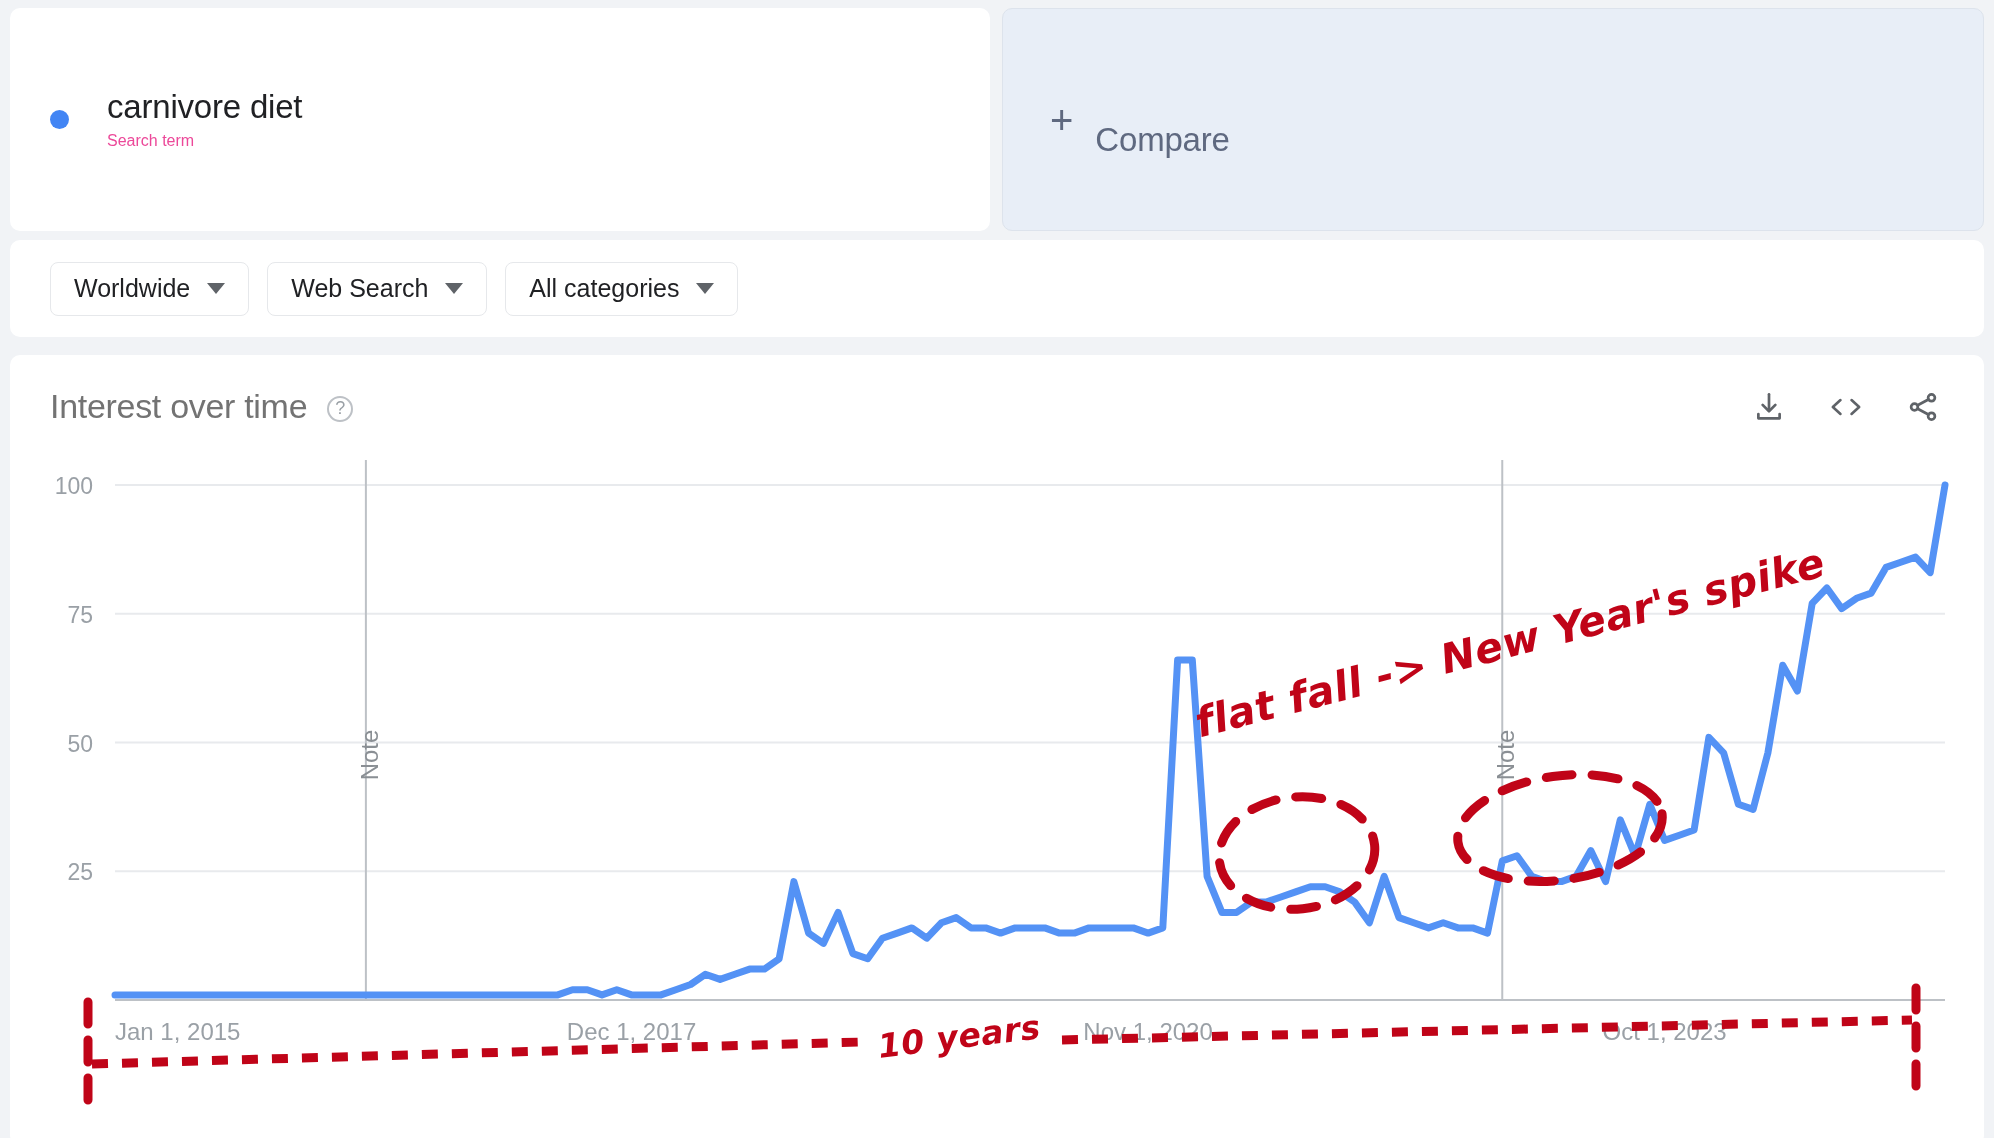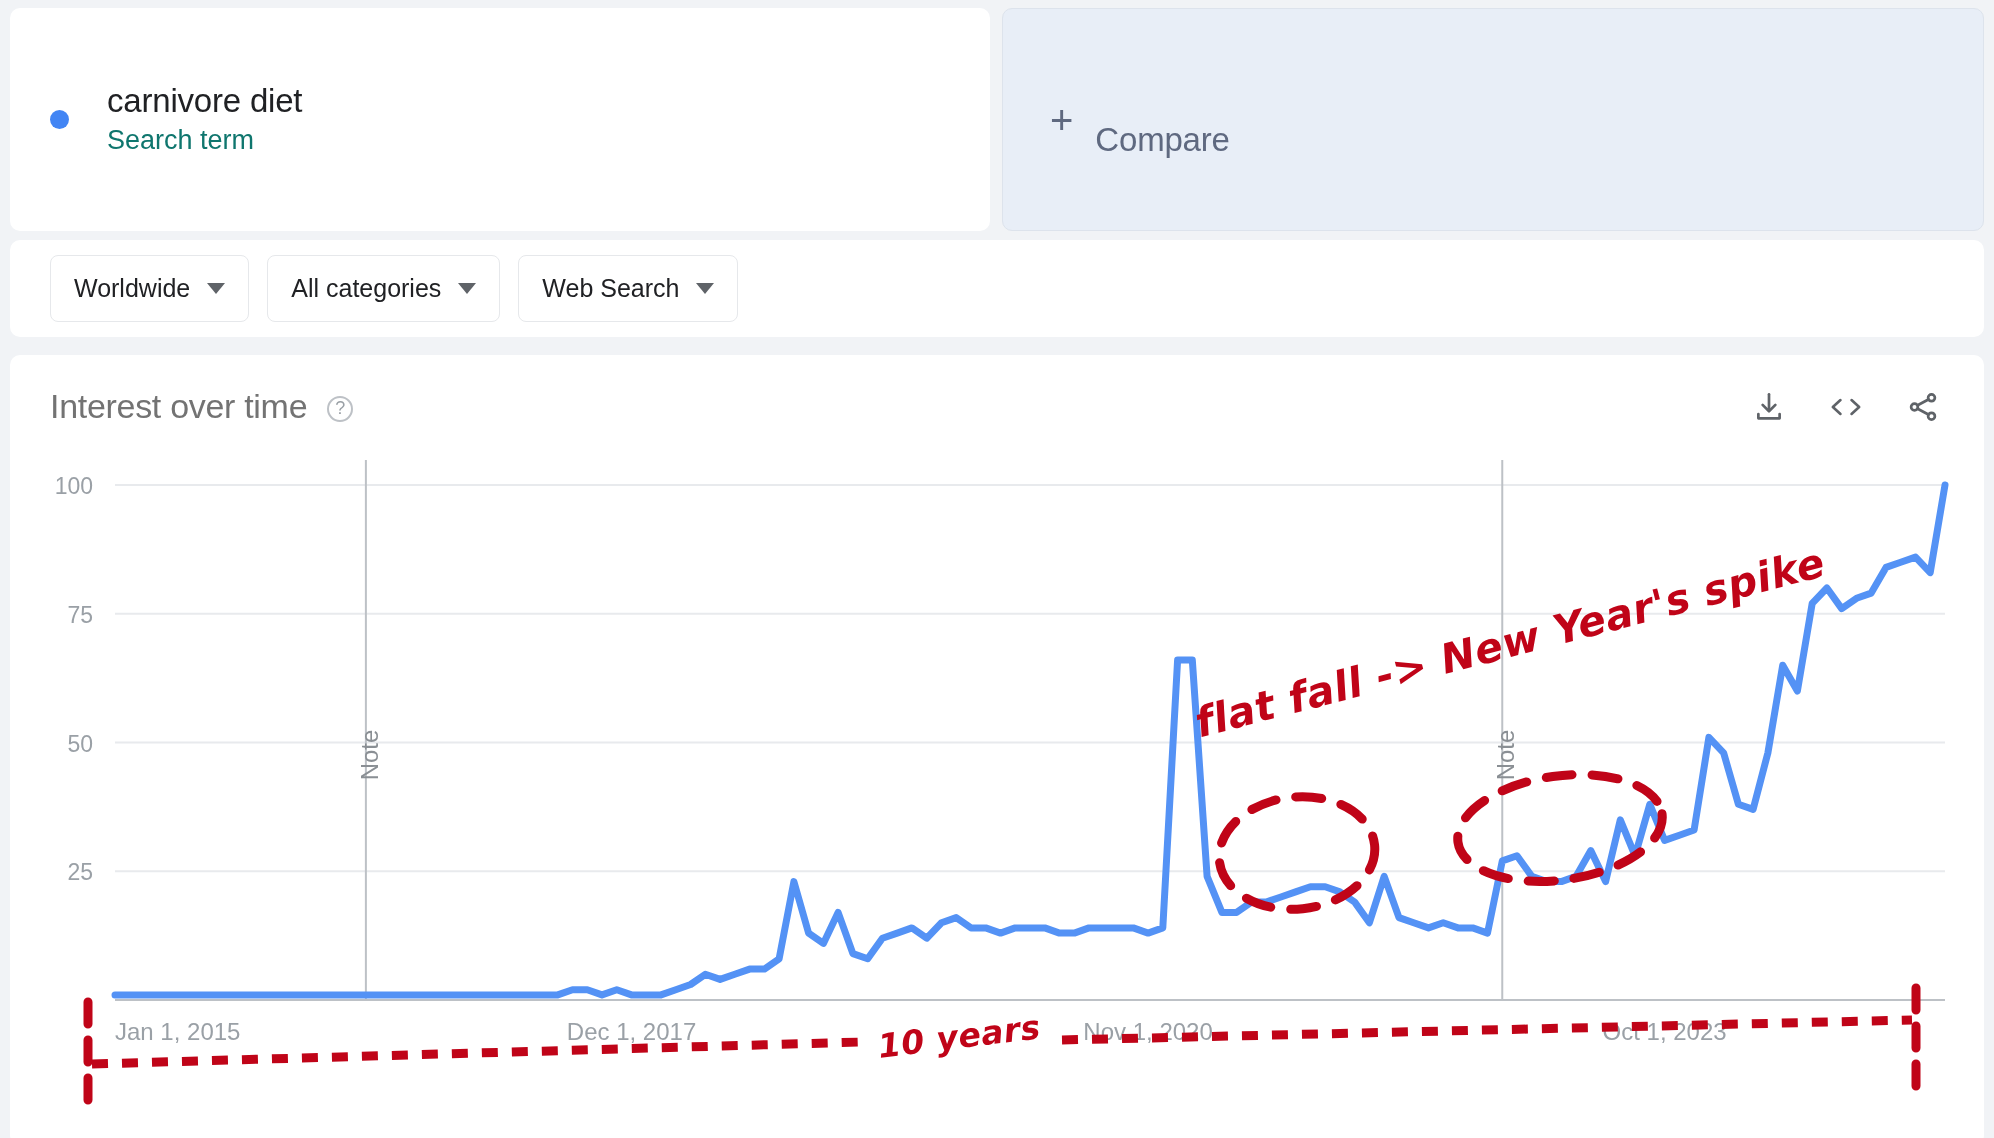--- a/index.html
+++ b/index.html
@@ -44,22 +44,22 @@
     flex: 0 0 auto;
   }
   .term-text { display: flex; flex-direction: column; gap: 7px; }
   .term-title {
     font-size: 33px;
     color: #202124;
     line-height: 1.1;
     letter-spacing: -0.2px;
   }
   .term-sub {
-    font-size: 27px;
-    color: #0f766e;
+    font-size: 16px;
+    color: #ec4899;
     line-height: 1.1;
   }
   .compare-card {
     flex: 1 1 auto;
     background: #e8eef7;
     border: 1px solid #dde3ec;
     border-radius: 10px;
     display: flex;
     align-items: center;
     padding-left: 47px;
@@ -89,21 +89,21 @@
     height: 97px;
     display: flex;
     align-items: center;
     padding-left: 40px;
     gap: 18px;
     box-sizing: border-box;
   }
   .chip {
     border: 1px solid #e6e8eb;
     border-radius: 8px;
-    height: 67px;
+    height: 54px;
     display: flex;
     align-items: center;
     padding: 12px 23px;
     gap: 17px;
     cursor: pointer;
     background: #fff;
     box-sizing: border-box;
   }
   .chip-label {
     font-size: 25px;
@@ -210,25 +210,25 @@
     <div class="compare-label">Compare</div>
   </div>
 </div>
 
 <div class="filter-bar">
   <div class="chip">
     <span class="chip-label">Worldwide</span>
     <span class="caret"></span>
   </div>
   <div class="chip">
+    <span class="chip-label">Web Search</span>
+    <span class="caret"></span>
+  </div>
+  <div class="chip">
     <span class="chip-label">All categories</span>
-    <span class="caret"></span>
-  </div>
-  <div class="chip">
-    <span class="chip-label">Web Search</span>
     <span class="caret"></span>
   </div>
 </div>
 
 <div class="chart-panel">
 
   <div class="chart-head">
     <span class="chart-title">Interest over time</span>
     <span class="help-icon">?</span>
 

